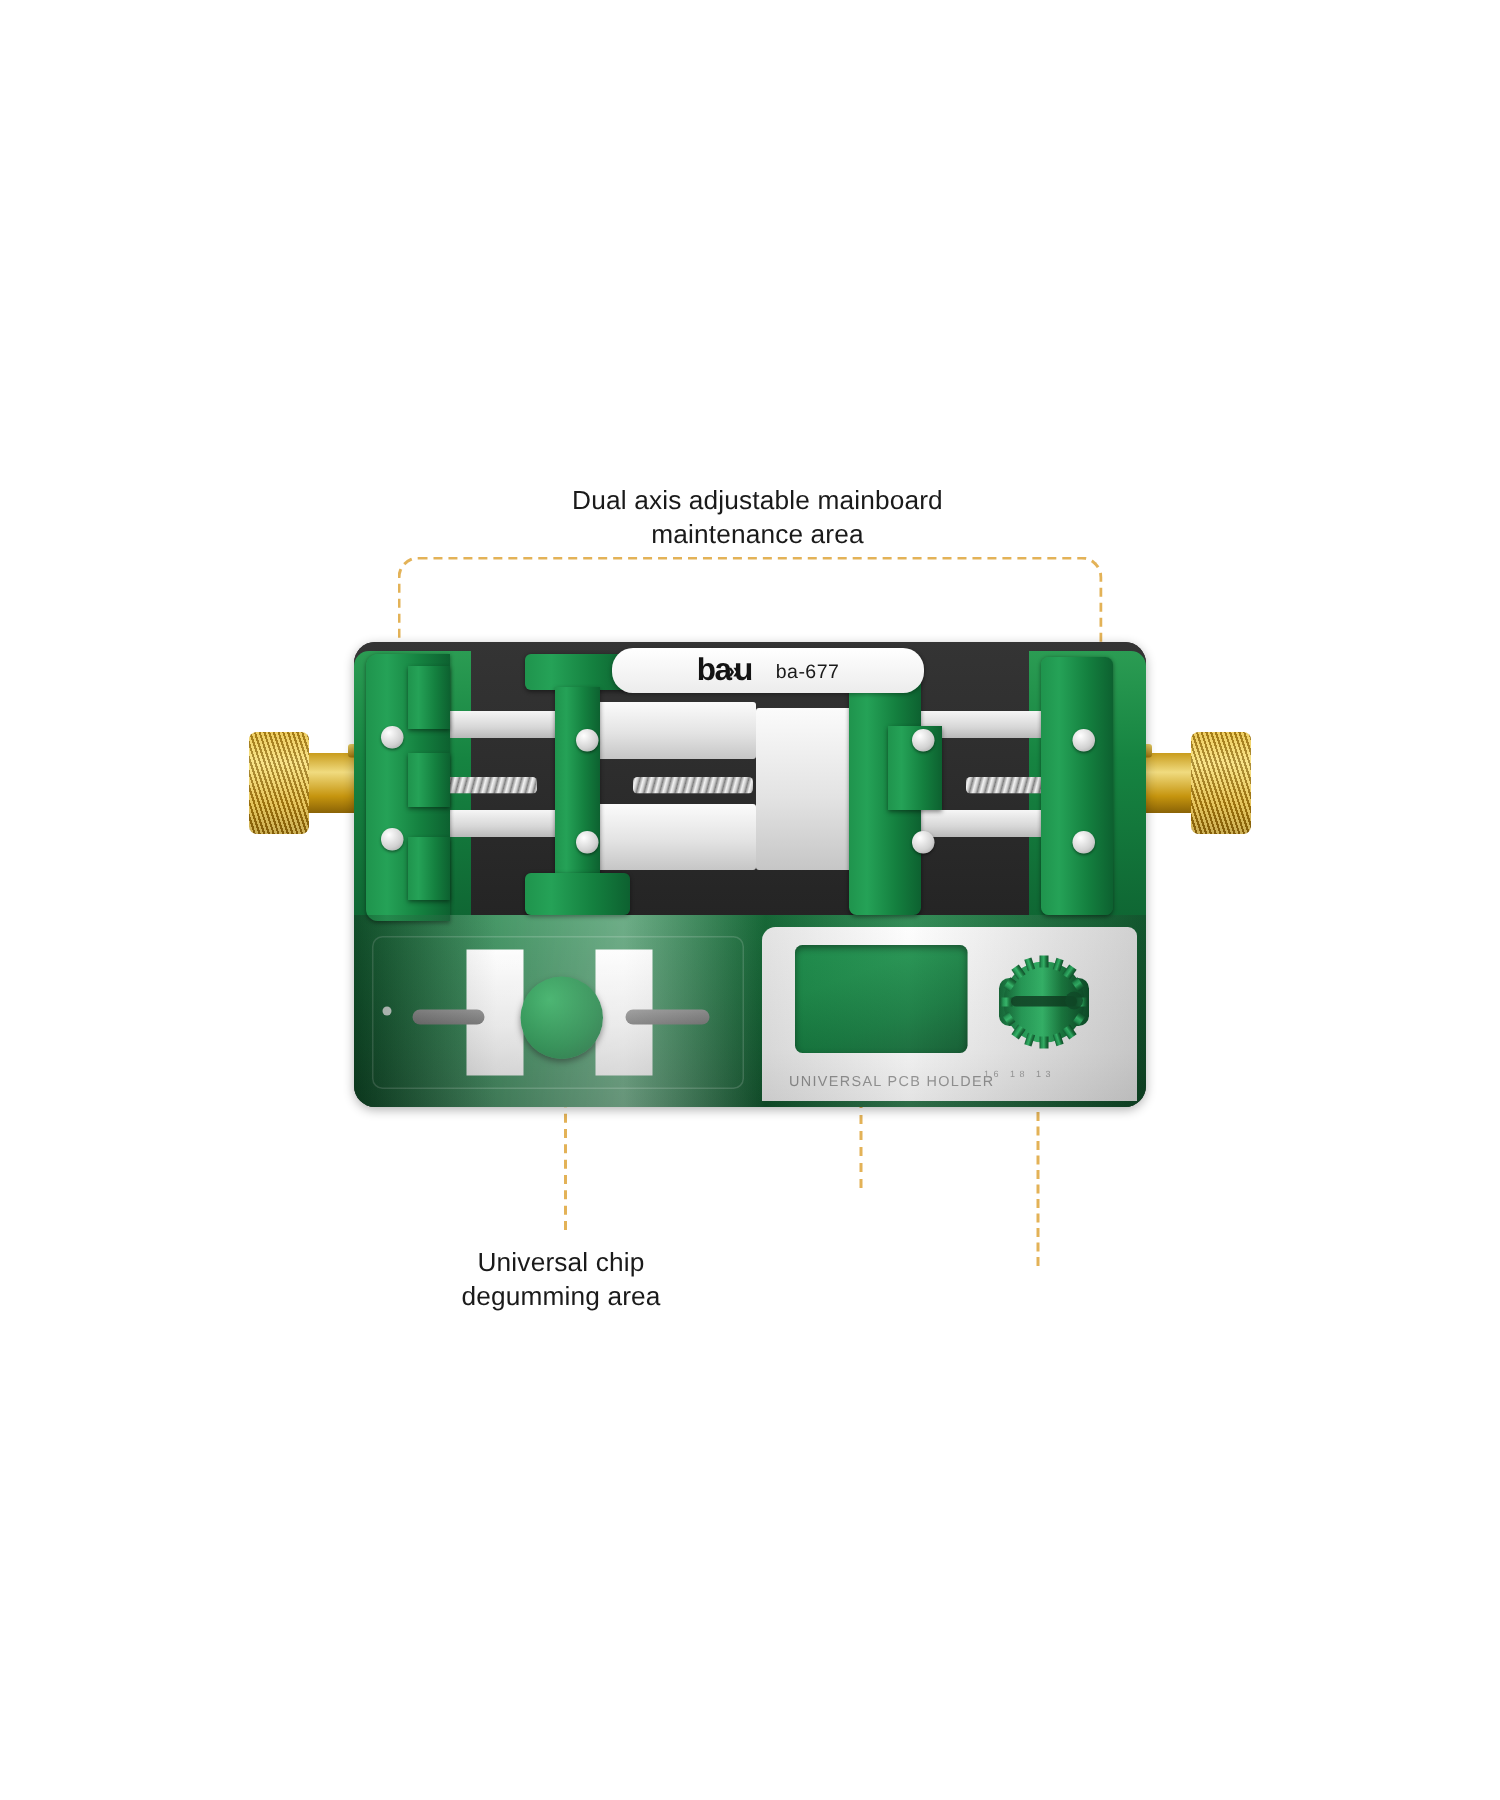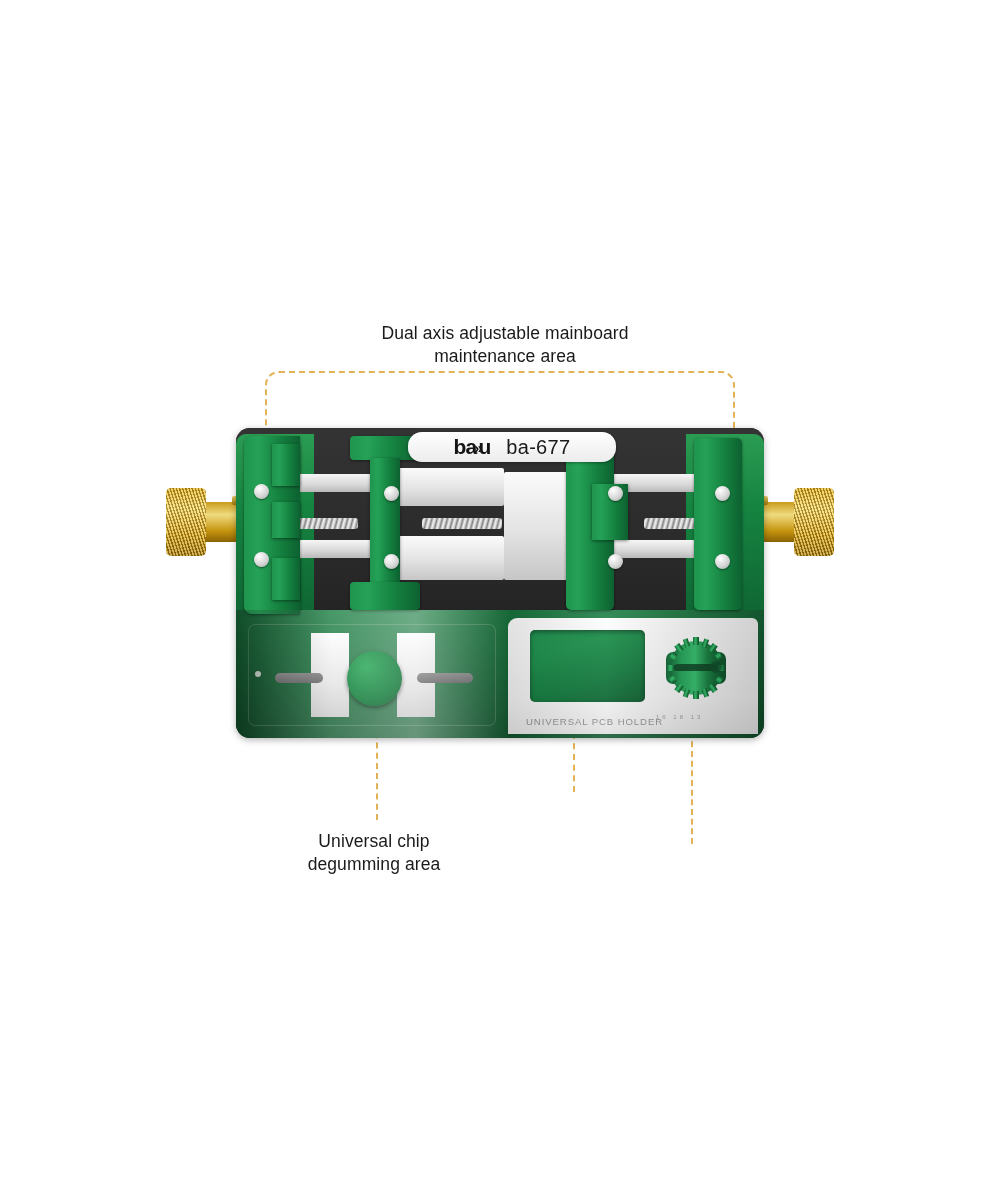--- a/index.html
+++ b/index.html
@@ -104,21 +104,21 @@
   .label-plate{
     position:absolute;left:172px;top:4px;width:208px;height:30px;
     background:linear-gradient(180deg,#ffffff,#ececec);
     border-radius:14px;display:flex;align-items:center;
     justify-content:center;gap:16px;
     box-shadow:0 1px 3px rgba(0,0,0,.35);
   }
   .brand{font-size:21px;font-weight:700;color:#141414;letter-spacing:-1px;
          display:flex;align-items:center;}
   .brand .wave{font-size:15px;margin:0 -1px 0 -2px;letter-spacing:-3px;}
-  .model{font-size:20px;color:#1a1a1a;letter-spacing:.3px;}
+  .model{font-size:13px;color:#1a1a1a;letter-spacing:.3px;}
 
   
   .degum{
     position:absolute;left:12px;top:14px;width:246px;height:100px;
     border:1px solid rgba(255,255,255,.17);border-radius:7px;
   }
   .pad-white{
     position:absolute;top:8px;width:38px;height:84px;
     background:linear-gradient(180deg,#fdfdfd,#e6e6e6 60%,#cfcfcf);
   }

